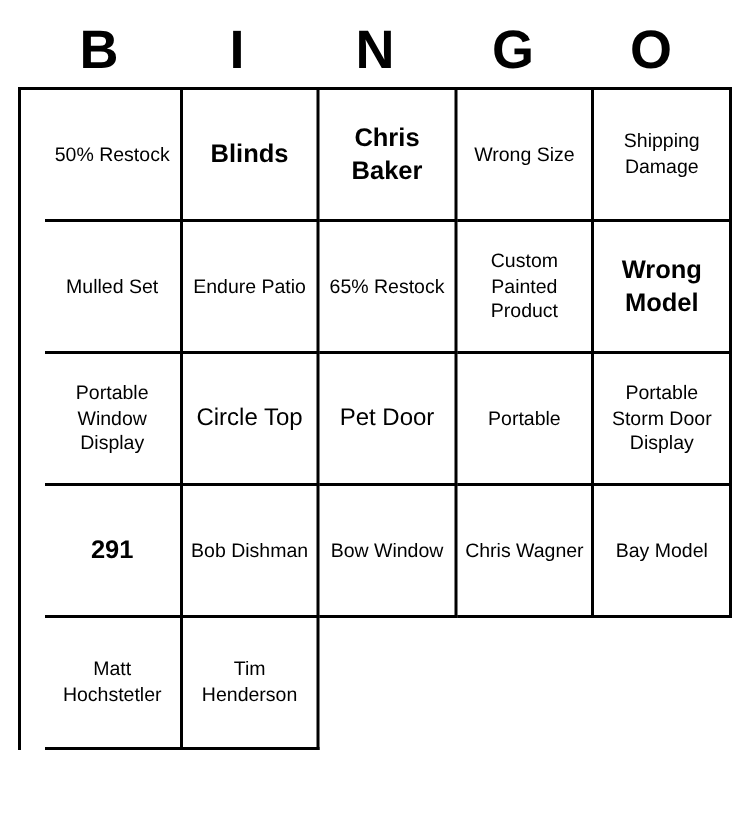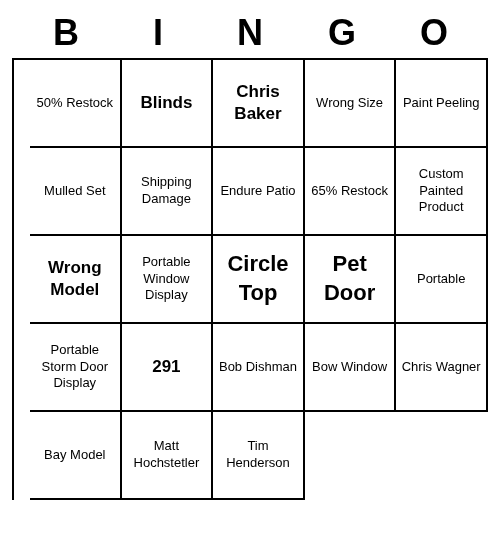--- a/index.html
+++ b/index.html
@@ -44,22 +44,22 @@
       display: flex;
       align-items: center;
       justify-content: center;
       text-align: center;
       padding: 4px;
       font-size: 13px;
       line-height: 1.3;
     }
 
     .bingo-cell.large-text {
-      font-size: 22px;
-      font-weight: bold;
+      font-size: 16px;
+      font-weight: normal;
     }
 
     .bingo-cell.medium-text {
       font-size: 17px;
       font-weight: bold;
     }
   </style>
 </head>
 <body>
 
@@ -69,23 +69,22 @@
     <div class="bingo-header-cell">N</div>
     <div class="bingo-header-cell">G</div>
     <div class="bingo-header-cell">O</div>
   </div>
 
 <div class="bingo-grid">
 <div class="bingo-cell">50% Restock</div>
     <div class="bingo-cell medium-text">Blinds</div>
     <div class="bingo-cell medium-text">Chris Baker</div>
     <div class="bingo-cell">Wrong Size</div>
-    <div class="bingo-cell">Paint Peeling</div>
+    <div class="bingo-cell">Shipping Damage</div>
     <div class="bingo-cell">Mulled Set</div>
-    <div class="bingo-cell">Shipping Damage</div>
     <div class="bingo-cell">Endure Patio</div>
     <div class="bingo-cell">65% Restock</div>
     <div class="bingo-cell">Custom Painted Product</div>
     <div class="bingo-cell medium-text">Wrong Model</div>
     <div class="bingo-cell">Portable Window Display</div>
     <div class="bingo-cell large-text">Circle Top</div>
     <div class="bingo-cell large-text">Pet Door</div>
     <div class="bingo-cell">Portable</div>
     <div class="bingo-cell">Portable Storm Door Display</div>
     <div class="bingo-cell medium-text">291</div>

